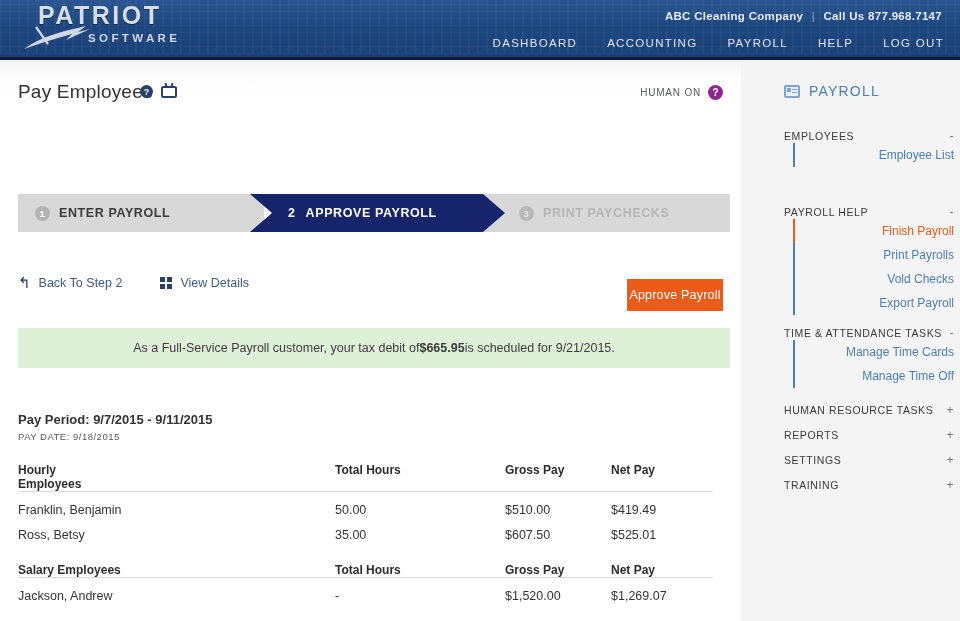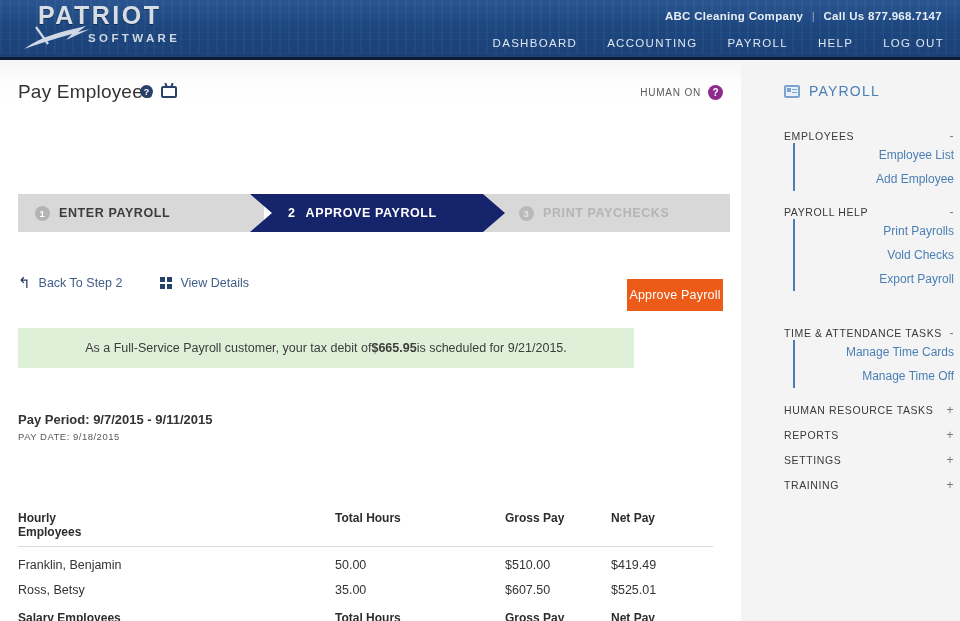--- a/index.html
+++ b/index.html
@@ -118,36 +118,36 @@
   .btn-approve {
     position:absolute; border:none; cursor:pointer;
     background:#ec5b18; color:#fff; font-size:12.5px;
     font-family:"Liberation Sans", sans-serif;
     padding:0; width:96px; height:32px; letter-spacing:.2px;
   }
   .btn-approve.top { right:18px; top:216px; }
 
   
   .banner {
-    position:absolute; left:18px; top:265px; width:616px; height:40px;
+    position:absolute; left:18px; top:265px; width:712px; height:40px;
     background:#dff0d8; display:flex; align-items:center; justify-content:center;
     font-size:12.5px; color:#3c3c3c;
   }
   .banner b { font-weight:700; }
 
   
   .payperiod { position:absolute; left:18px; top:349px; font-size:13px; color:#333; font-weight:700; }
   .paydate { position:absolute; left:18px; top:368px; font-size:9.5px; color:#58595b; letter-spacing:.5px; }
 
   
   .tbl { position:absolute; left:18px; width:695px; }
   .tbl-hourly { top:400px; }
   .tbl-salary { top:500px; }
   .trow { display:flex; align-items:flex-start; }
-  .trow.head { font-weight:700; font-size:12px; color:#2d2d2d; padding-bottom:7px; border-bottom:1px solid #d9d9d9;margin-top:48px; }
+  .trow.head { font-weight:700; font-size:12px; color:#2d2d2d; border-bottom:1px solid #d9d9d9; }
   .trow.body { font-size:12.5px; color:#333; padding:11px 0 0 0;justify-content:flex-end; }
   .c-name { width:317px; }
   .c-hours { width:170px; }
   .c-gross { width:106px; }
   .c-net { flex:1; }
   .c-name .l2 { display:block; }
 
   
   .sidebar { position:absolute; left:770px; top:63px; width:190px; height:558px; }
   .sb-title {
@@ -292,48 +292,49 @@
     </div>
 
     <div class="tbl tbl-salary">
       <div class="trow head">
         <div class="c-name">Salary Employees</div>
         <div class="c-hours">Total Hours</div>
         <div class="c-gross">Gross Pay</div>
         <div class="c-net">Net Pay</div>
       </div>
       <div class="trow body">
+        <div class="c-name">Jackson, Andrew</div>
         <div class="c-hours">-</div>
         <div class="c-gross">$1,520.00</div>
         <div class="c-net">$1,269.07</div>
       </div>
     </div>
 
   </div>
 
   <div class="sidebar">
     <div class="sb-title">
       <span class="ico-payroll"></span>
       <span>PAYROLL</span>
     </div>
 
     <div class="sb-group" style="top:66px">
       <div class="sb-head">
         <span>EMPLOYEES</span>
         <span class="sign">-</span>
       </div>
       <a class="sb-item" href="#">Employee List</a>
-      <a class="sb-item" href="#">Add Employee</a>
     </div>
 
     <div class="sb-group" style="top:142px">
       <div class="sb-head">
         <span>PAYROLL HELP</span>
         <span class="sign">-</span>
       </div>
+      <a class="sb-item active" href="#">Finish Payroll</a>
       <a class="sb-item" href="#">Print Payrolls</a>
       <a class="sb-item" href="#">Vold Checks</a>
       <a class="sb-item" href="#">Export Payroll</a>
     </div>
 
     <div class="sb-group" style="top:263px">
       <div class="sb-head">
         <span>TIME &amp; ATTENDANCE TASKS</span>
         <span class="sign">-</span>
       </div>

